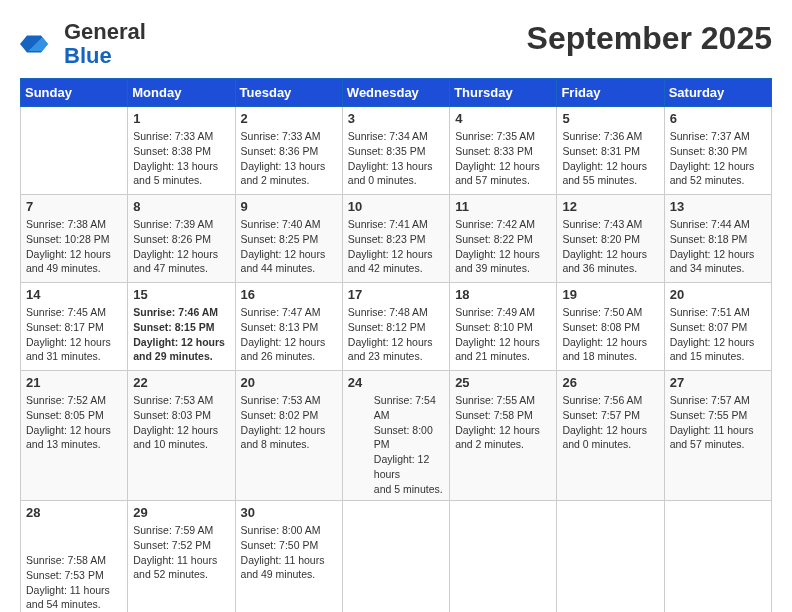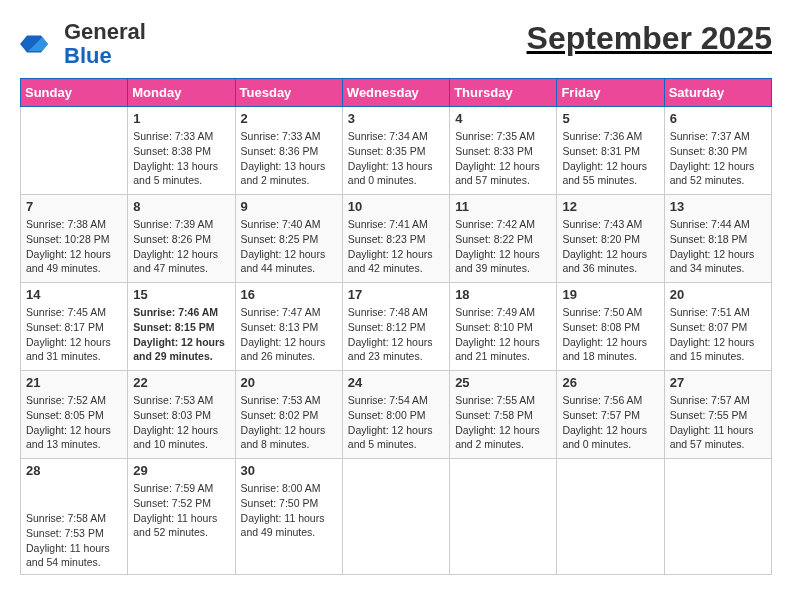--- a/index.html
+++ b/index.html
@@ -27,38 +27,37 @@
       line-height: 1.1;
     }
     .logo-text .general { color: #333; }
     .logo-text .blue { color: #1565c0; }
     .logo-icon {
       width: 28px;
       height: 28px;
     }
     .title-block {
       text-align: right;
-      text-decoration: underline;
     }
     .month-year {
       font-size: 32px;
       font-weight: bold;
       color: #333;
     }
     .location {
       font-size: 15px;
       color: #555;
     }
     table {
       width: 100%;
       border-collapse: collapse;
       font-size: 11px;
     }
     thead tr th {
-      background-color: #ec4899;
+      background-color: #1d4ed8;
       color: #fff;
       padding: 6px 4px;
       text-align: left;
       font-size: 13px;
       font-weight: bold;
       border: 1px solid #1565c0;
     }
     tbody tr td {
       border: 1px solid #ccc;
       vertical-align: top;
@@ -283,21 +282,21 @@
         </td>
         <td>
           <div class="day-num">20</div>
           <div class="day-detail" style="white-space: pre-line;">Sunrise: 7:53 AM
 Sunset: 8:02 PM
 Daylight: 12 hours
 and 8 minutes.</div>
         </td>
         <td>
           <div class="day-num">24</div>
-          <div class="day-detail" style="white-space: pre-line;">Sunrise: 7:54 AM
+          <div class="day-detail" style="white-space: pre-line; margin-left: 26px;">Sunrise: 7:54 AM
 Sunset: 8:00 PM
 Daylight: 12 hours
 and 5 minutes.</div>
         </td>
         <td>
           <div class="day-num">25</div>
           <div class="day-detail" style="white-space: pre-line;">Sunrise: 7:55 AM
 Sunset: 7:58 PM
 Daylight: 12 hours
 and 2 minutes.</div>

